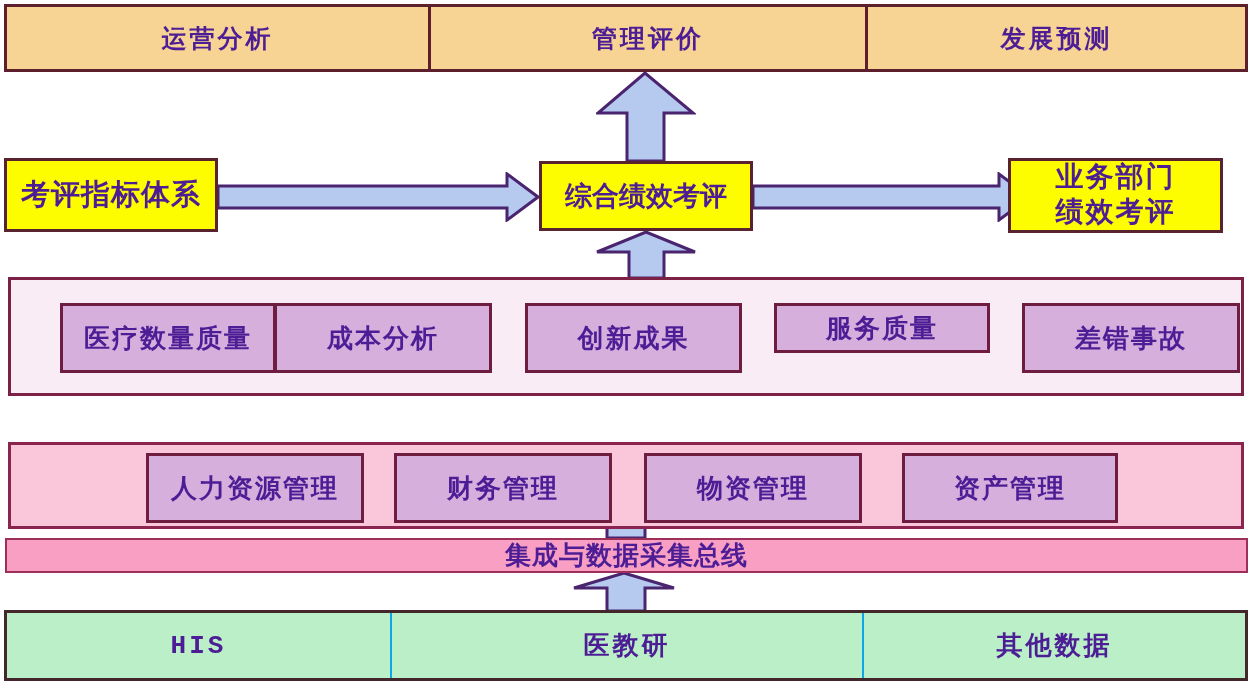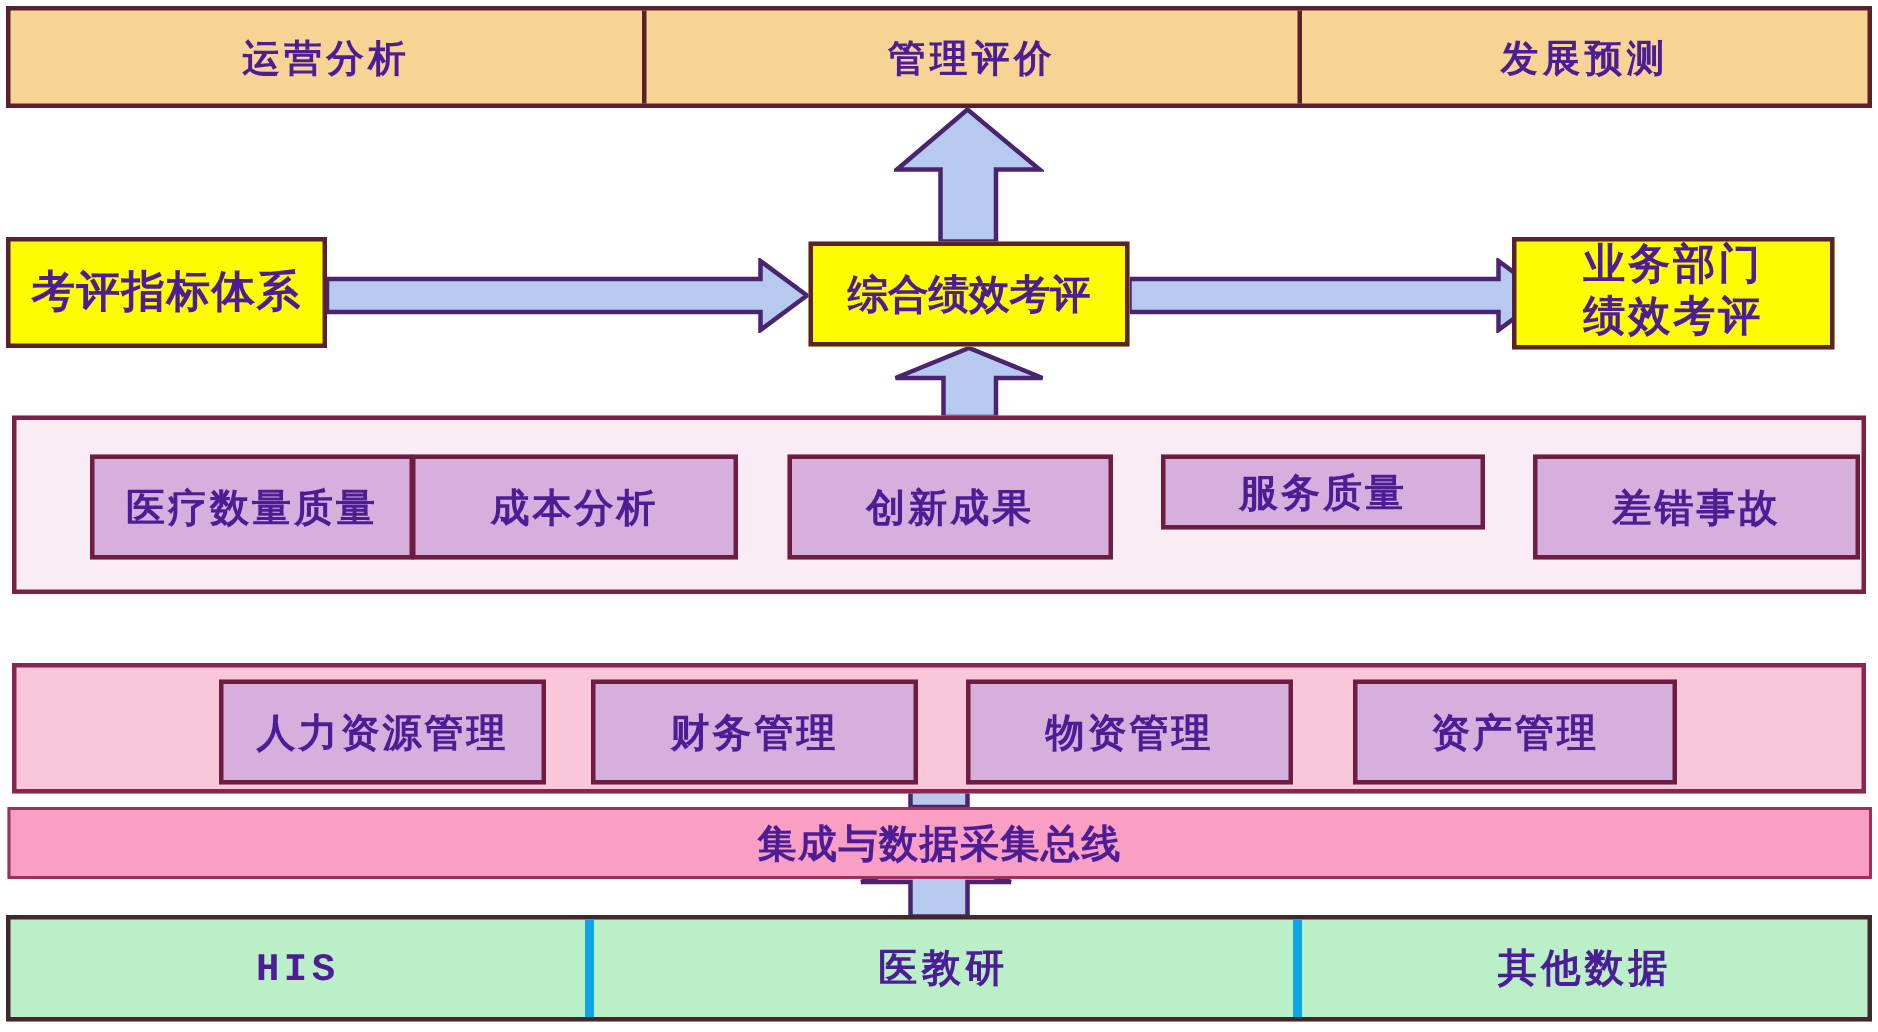--- a/index.html
+++ b/index.html
@@ -52,35 +52,35 @@
   .ind-3 { left:514px;  top:23px; width:217px; height:70px; }
   .ind-4 { left:763px;  top:23px; width:216px; height:50px; }
   .ind-5 { left:1011px; top:23px; width:218px; height:70px; }
   
   .mgt-1 { left:135px; top:8px; width:218px; height:70px; }
   .mgt-2 { left:383px; top:8px; width:218px; height:70px; }
   .mgt-3 { left:633px; top:8px; width:218px; height:70px; }
   .mgt-4 { left:891px; top:8px; width:216px; height:70px; }
 
   #bus-bar {
-    position:absolute; left:5px; top:538px; width:1243px; height:48px;
+    position:absolute; left:5px; top:538px; width:1243px; height:35px;
     background:#f99fc4; border:2px solid #9c3059; box-sizing:border-box;
     display:flex; align-items:center; justify-content:center;
     font-size:26px; font-weight:bold; letter-spacing:1px; z-index:2;
   }
 
   .band-source {
     left:4px; top:610px; width:1244px; height:71px;
     background:#baefc8; border:3px solid #43272b; z-index:2;justify-content:space-between;
   }
   .band-source .cell {
     display:flex; align-items:center; justify-content:center;
     font-size:26px; font-weight:bold; letter-spacing:3px; box-sizing:border-box;
   }
-  .band-source .cell + .cell { border-left:6px solid #0ea5e9; }
+  .band-source .cell + .cell { border-left:2px solid #0ea5e9; }
   .bs-c1 { width:383px; } .bs-c2 { width:472px; } .bs-c3 { flex:1; }
 
   .arrow { position:absolute; z-index:1; }
   .arrow polygon { fill:#b6caf0; stroke:#4b2470; stroke-width:3; stroke-linejoin:miter; }
 </style>
 </head>
 <body>
 
 <div id="canvas">
 

